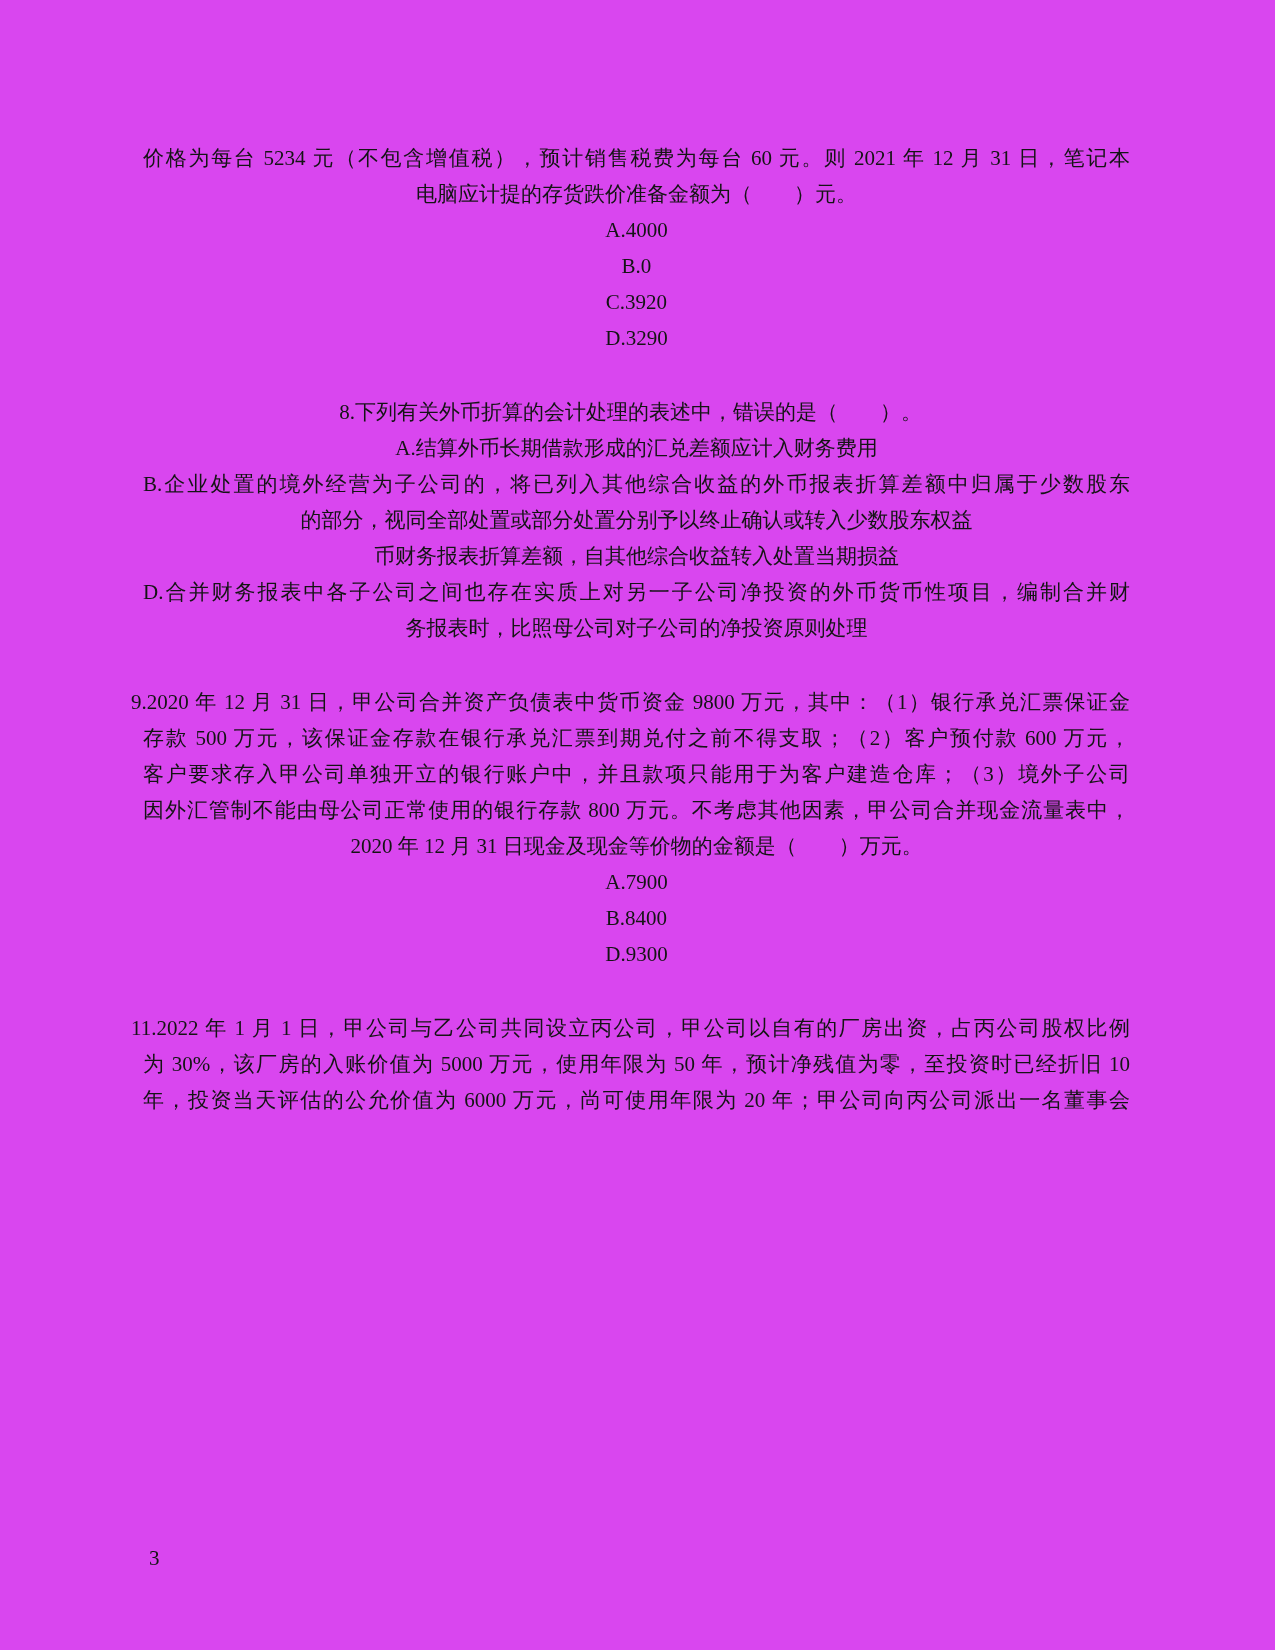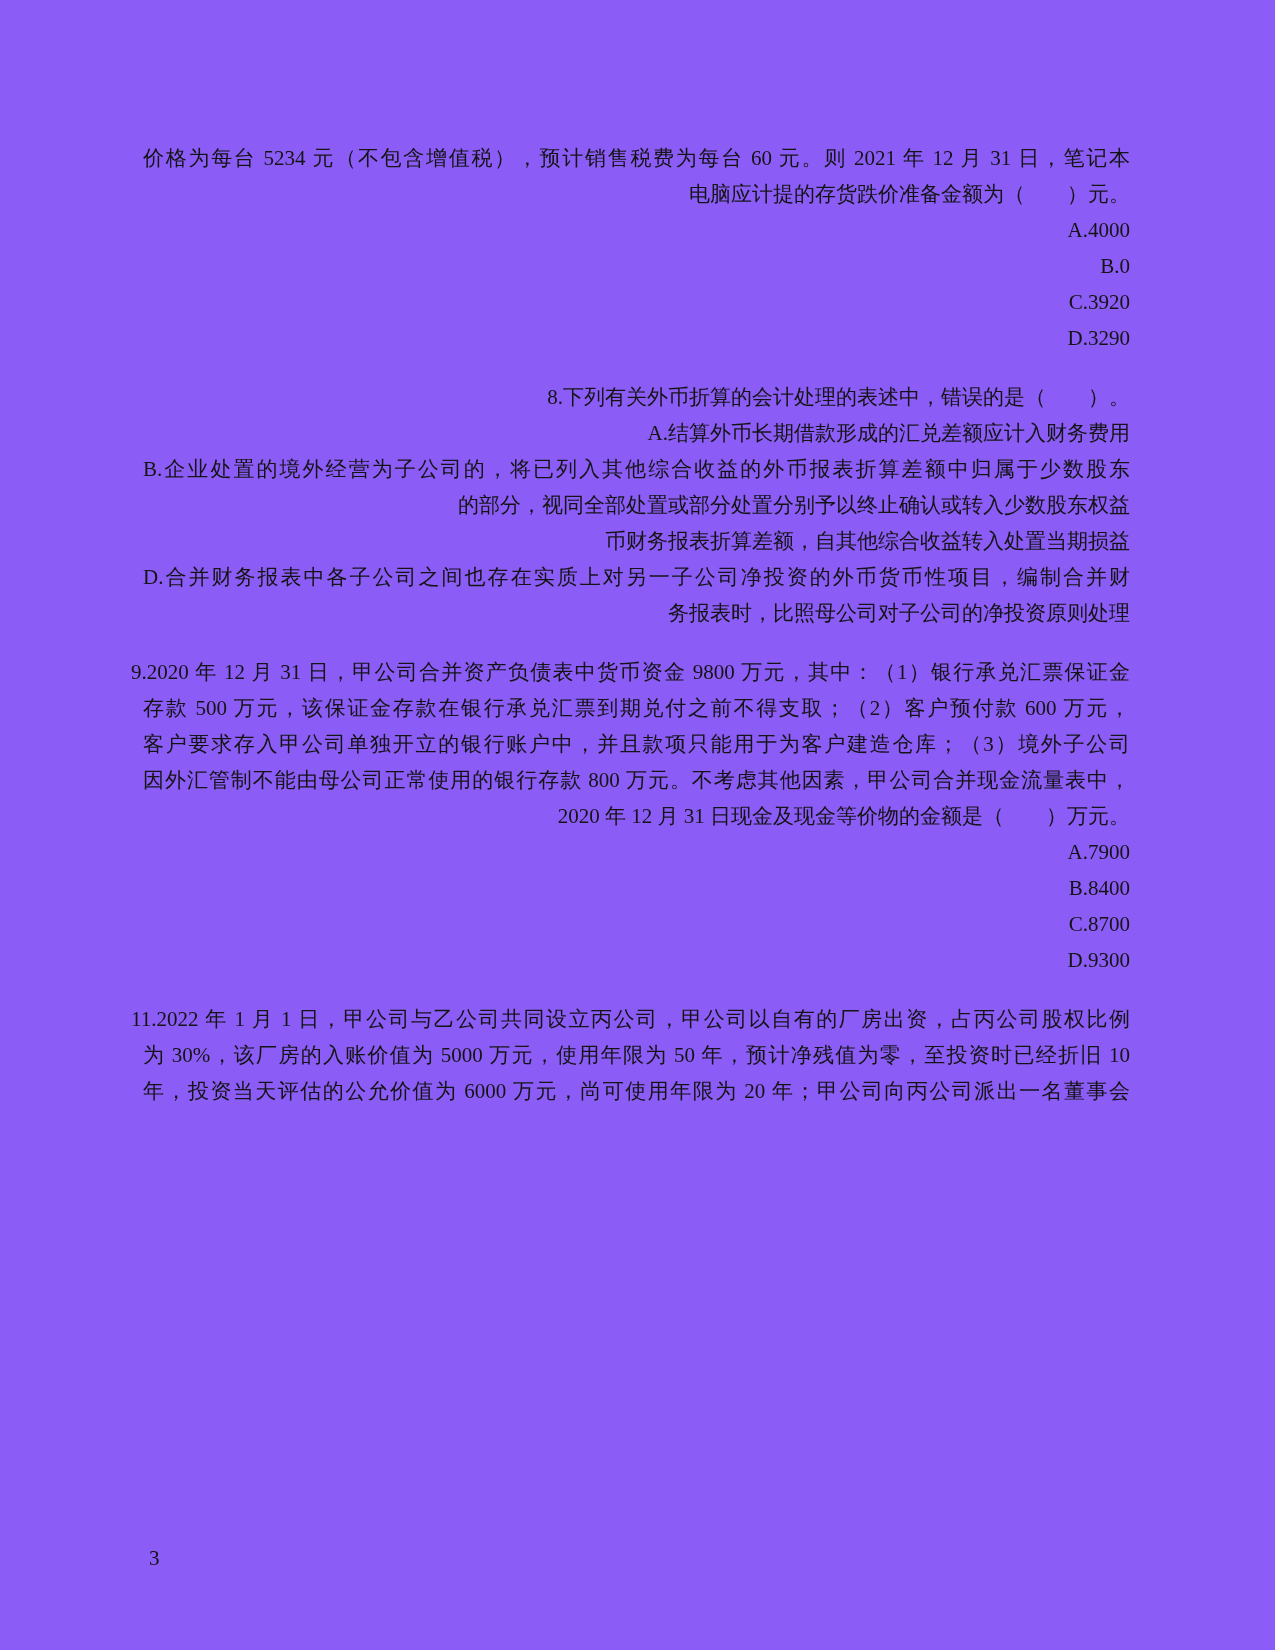--- a/index.html
+++ b/index.html
@@ -1,38 +1,38 @@
 <!DOCTYPE html>
 <html><head>
 <meta charset="utf-8">
 <style>
   * { margin: 0; padding: 0; box-sizing: border-box; }
   html, body { background: #ffffff; }
   .page {
     position: relative;
     width: 1275px;
     height: 1650px;
-    background: #8b5cf6;
+    background: #d946ef;
     font-family: "Liberation Serif", "DejaVu Serif", serif;
     color: #141414;
     overflow: hidden;
   }
   .content {
     position: absolute;
     left: 131px;
     top: 140px;
     width: 999px;
   }
-  .block { margin-top: 23px; }
+  .block { margin-top: 38px; }
   .block:first-child { margin-top: 0; }
   .ln {
     font-size: 21px;
     line-height: 36px;
     white-space: pre-wrap;
-    text-align: right;
+    text-align: center;
   }
   .ind { padding-left: 12px; }
   .fill {
     text-align: justify;
     text-align-last: justify;
   }
   .page-number {
     position: absolute;
     left: 149px;
     top: 1542px;
@@ -66,21 +66,20 @@
     </section>
 
     <section class="block">
       <p class="ln fill">9.2020 年 12 月 31 日，甲公司合并资产负债表中货币资金 9800 万元，其中：（1）银行承兑汇票保证金</p>
       <p class="ln ind fill">存款 500 万元，该保证金存款在银行承兑汇票到期兑付之前不得支取；（2）客户预付款 600 万元，</p>
       <p class="ln ind fill">客户要求存入甲公司单独开立的银行账户中，并且款项只能用于为客户建造仓库；（3）境外子公司</p>
       <p class="ln ind fill">因外汇管制不能由母公司正常使用的银行存款 800 万元。不考虑其他因素，甲公司合并现金流量表中，</p>
       <p class="ln ind">2020 年 12 月 31 日现金及现金等价物的金额是（　　）万元。</p>
       <p class="ln ind">A.7900</p>
       <p class="ln ind">B.8400</p>
-      <p class="ln ind">C.8700</p>
       <p class="ln ind">D.9300</p>
     </section>
 
 
     <section class="block">
       <p class="ln fill">11.2022 年 1 月 1 日，甲公司与乙公司共同设立丙公司，甲公司以自有的厂房出资，占丙公司股权比例</p>
       <p class="ln ind fill">为 30%，该厂房的入账价值为 5000 万元，使用年限为 50 年，预计净残值为零，至投资时已经折旧 10</p>
       <p class="ln ind fill">年，投资当天评估的公允价值为 6000 万元，尚可使用年限为 20 年；甲公司向丙公司派出一名董事会</p>
     </section>
 

